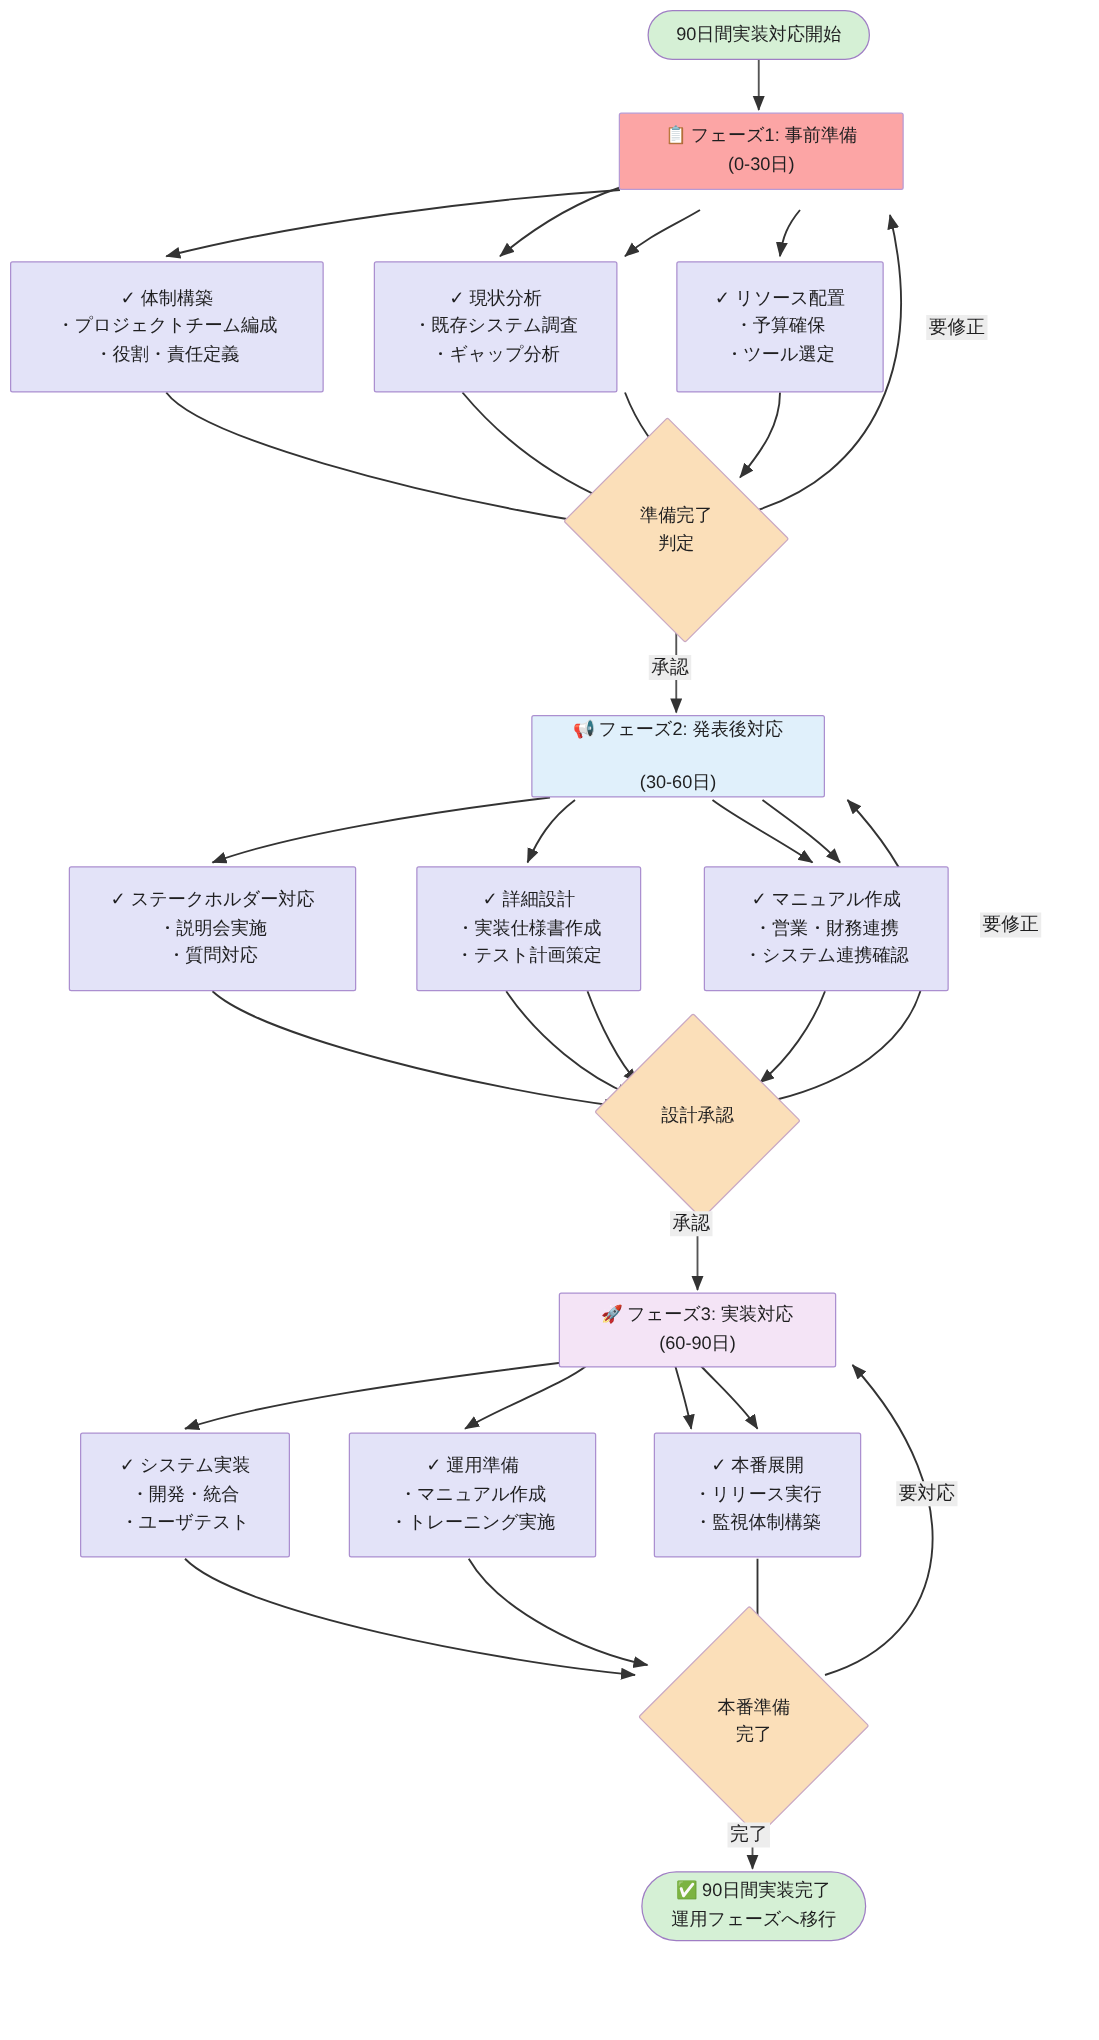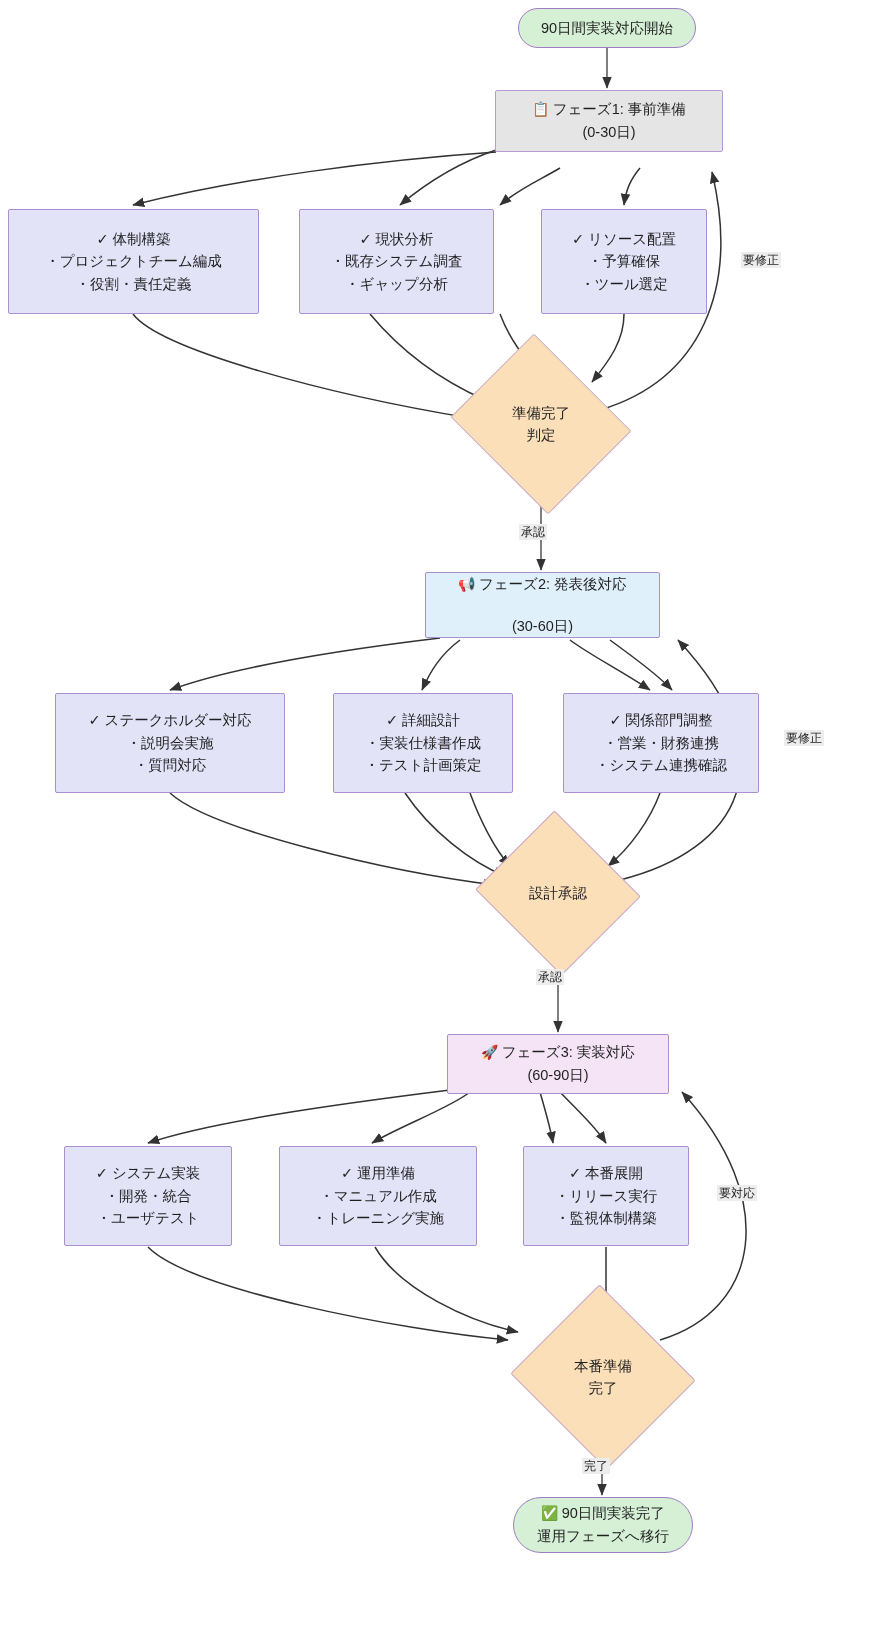--- a/index.html
+++ b/index.html
@@ -44,21 +44,21 @@
     border: 1.4px solid #9f7ec4;
     border-radius: 28px;
   }
   .n-end {
     background: #d5f0d5;
     border: 1.4px solid #9f7ec4;
     border-radius: 28px;
   }
   
   .n-phase1 {
-    background: #e5e5e5;
+    background: #fca5a5;
     border: 1.4px solid #b79ad4;
     border-radius: 2px;
   }
   .n-phase2 {
     background: #e0f0fb;
     border: 1.4px solid #ab8fd0;
     border-radius: 2px;
     gap: 19px;
   }
   .n-phase3 {
@@ -93,21 +93,21 @@
   }
   .emoji {
     font-family: "DejaVu Sans", sans-serif;
     font-size: 14px;
     margin-right: 3px;
   }
   .edge-label {
     position: absolute;
     background: #ededed;
     color: #1f1f20;
-    font-size: 12px;
+    font-size: 15px;
     line-height: 1.2;
     padding: 1px 2px;
     white-space: nowrap;
     z-index: 4;
   }
 </style>
 </head>
 <body>
 
 <div id="stage">
@@ -233,21 +233,21 @@
       <span>✓</span>
       <span>詳細設計</span>
     </span>
     <span class="line">・実装仕様書作成</span>
     <span class="line">・テスト計画策定</span>
   </div>
 
   <div class="node n-task" style="left:563px; top:693px; width:196px; height:100px;">
     <span class="line">
       <span>✓</span>
-      <span>関係部門調整</span>
+      <span>マニュアル作成</span>
     </span>
     <span class="line">・営業・財務連携</span>
     <span class="line">・システム連携確認</span>
   </div>
 
   <div class="node n-dec" style="left:498px; top:838px; width:120px; height:110px;">
     <span class="dia"></span>
     <span class="txt line">設計承認</span>
   </div>
 

